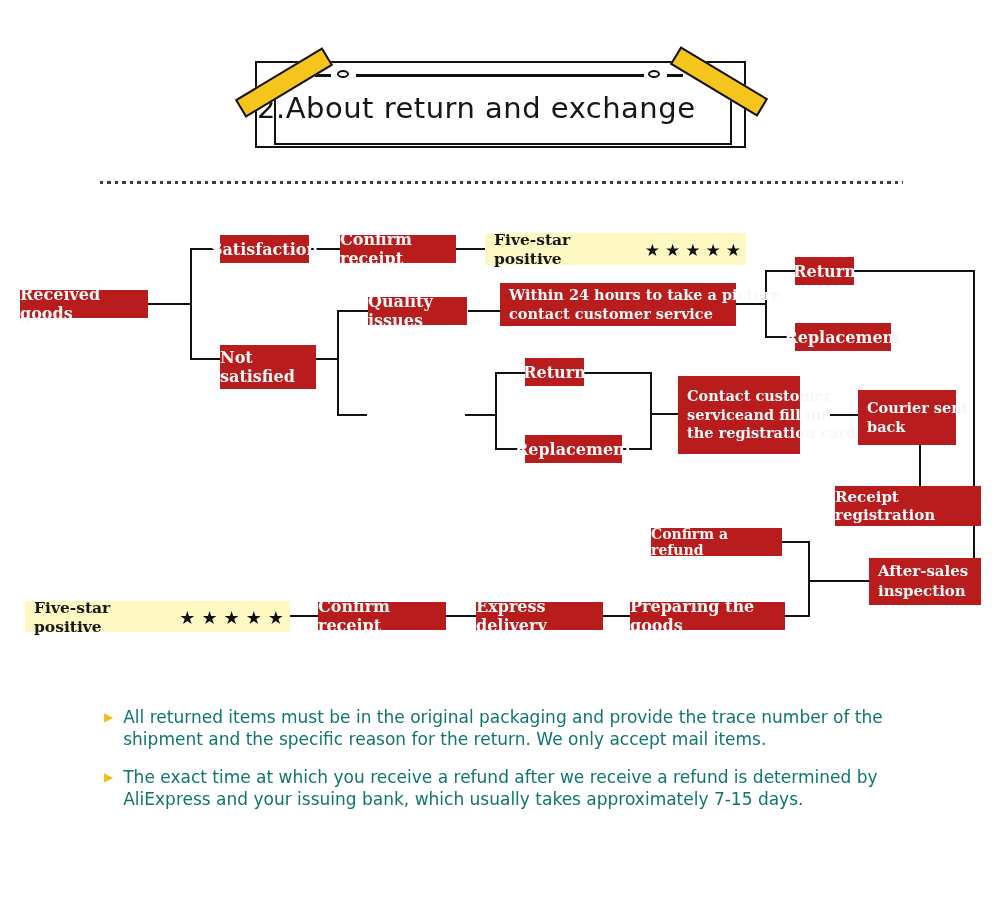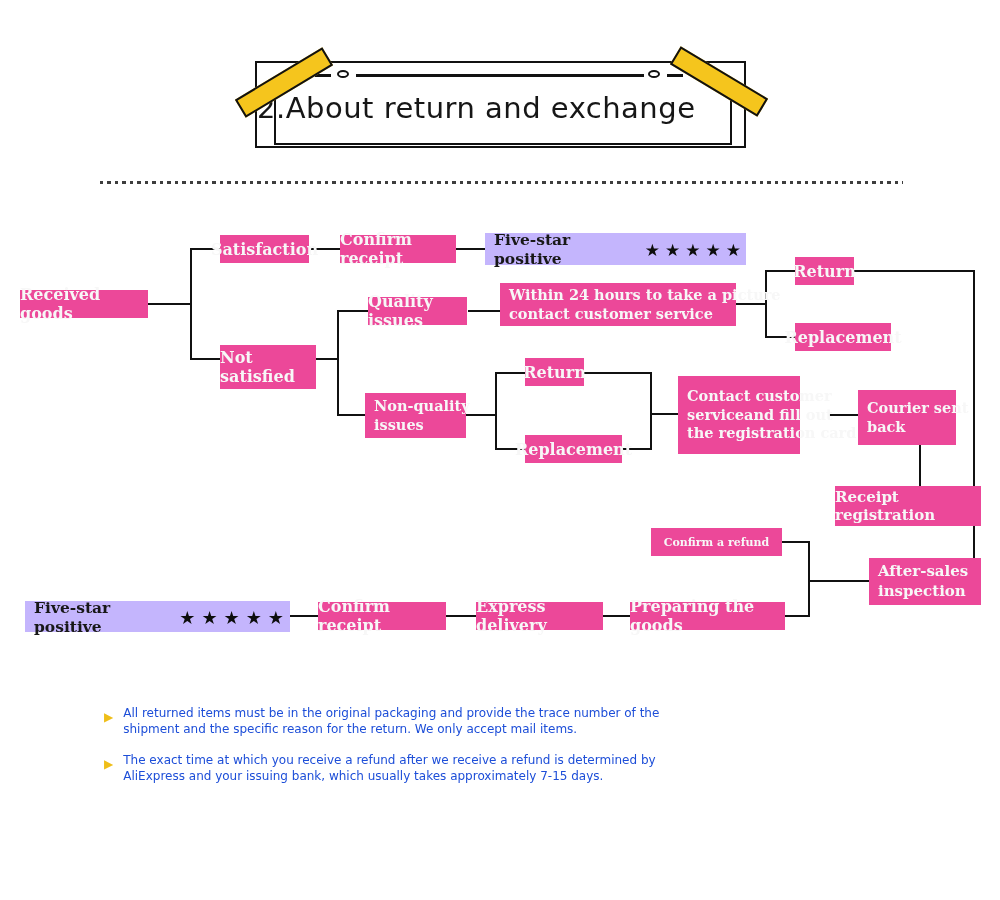--- a/index.html
+++ b/index.html
@@ -23,38 +23,38 @@
   .tape-l{left:-24px;top:9px;transform:rotate(-31deg);}
   .tape-r{left:411px;top:8px;transform:rotate(31deg);}
   .banner-title{position:absolute;left:0;top:28px;width:100%;text-align:left;
           font-size:29px;letter-spacing:.5px;color:#161616;}
 
   
   .dotted-sep{position:absolute;left:100px;top:181px;width:803px;height:3px;
           background:repeating-linear-gradient(90deg,#3d3d3d 0 3.5px,transparent 3.5px 7.5px);}
 
   
-  .node{position:absolute;background:#ec4899;color:#f7f7f7;
+  .node{position:absolute;background:#b91c1c;color:#f7f7f7;
         font-family:"DejaVu Serif","Liberation Serif",serif;font-weight:bold;
         display:flex;align-items:center;justify-content:center;
         font-size:16px;box-sizing:border-box;z-index:2;}
   .node.ml{justify-content:flex-start;padding-left:9px;white-space:pre;
         line-height:1.28;font-size:14.5px;}
-  .node.yellow{background:#c4b5fd;color:#181818;justify-content:flex-start;}
+  .node.yellow{background:#fef9c3;color:#181818;justify-content:flex-start;}
   .ybox-label{margin-left:9px;font-size:15.5px;}
   .stars{margin-left:16px;color:#0d0d0d;font-size:17px;letter-spacing:5px;
         font-family:"DejaVu Sans",sans-serif;line-height:1;padding-top:2px;}
   .ln{position:absolute;background:#111;display:block;z-index:1;}
 
   
   .notes{position:absolute;left:104px;top:706px;width:810px;}
   .note{display:flex;align-items:flex-start;margin-bottom:16px;}
   .note-marker{color:#EFBE18;font-size:12px;line-height:1;margin-top:5px;
         flex:0 0 auto;}
-  .note-text{margin-left:10px;font-size:12px;line-height:1.3;color:#1d4ed8;
+  .note-text{margin-left:10px;font-size:17px;line-height:1.3;color:#0f766e;
         white-space:pre-line;}
 </style>
 </head>
 <body>
 
 <div id="stage">
 
   <div class="banner">
     <span class="rope rope-dash-l"></span>
     <span class="rope-circle rc-l"></span>
@@ -112,31 +112,29 @@
     <span class="ybox-label">Five-star positive</span>
     <span class="stars">★★★★★</span>
   </div>
 
   <div class="node" style="left:368px;top:297px;width:99px;height:28px">Quality issues</div>
   <div class="node ml" style="left:500px;top:283px;width:236px;height:43px">Within 24 hours to take a picture
 contact customer service</div>
   <div class="node" style="left:795px;top:257px;width:59px;height:28px">Return</div>
   <div class="node" style="left:795px;top:323px;width:96px;height:28px">Replacement</div>
   <div class="node" style="left:220px;top:345px;width:96px;height:44px">Not satisfied</div>
-  <div class="node ml" style="left:365px;top:393px;width:101px;height:45px">Non-quality
-issues</div>
   <div class="node" style="left:525px;top:358px;width:59px;height:28px">Return</div>
   <div class="node" style="left:525px;top:435px;width:97px;height:28px">Replacement</div>
   <div class="node ml" style="left:678px;top:376px;width:122px;height:78px">Contact customer
 serviceand fill out
 the registration card</div>
   <div class="node ml" style="left:858px;top:390px;width:98px;height:55px">Courier sent
 back</div>
   <div class="node" style="left:835px;top:486px;width:146px;height:40px;font-size:15px">Receipt registration</div>
-  <div class="node" style="left:651px;top:528px;width:131px;height:28px;font-size:11px">Confirm a refund</div>
+  <div class="node" style="left:651px;top:528px;width:131px;height:28px;font-size:14px">Confirm a refund</div>
   <div class="node ml" style="left:869px;top:558px;width:112px;height:47px;font-size:15px">After-sales
 inspection</div>
   <div class="node" style="left:630px;top:602px;width:155px;height:28px">Preparing the goods</div>
   <div class="node" style="left:476px;top:602px;width:127px;height:28px">Express delivery</div>
   <div class="node" style="left:318px;top:602px;width:128px;height:28px">Confirm receipt</div>
 
   <div class="node yellow" style="left:25px;top:601px;width:265px;height:31px">
     <span class="ybox-label">Five-star positive</span>
     <span class="stars" style="font-size:18px;letter-spacing:6px">★★★★★</span>
   </div>

